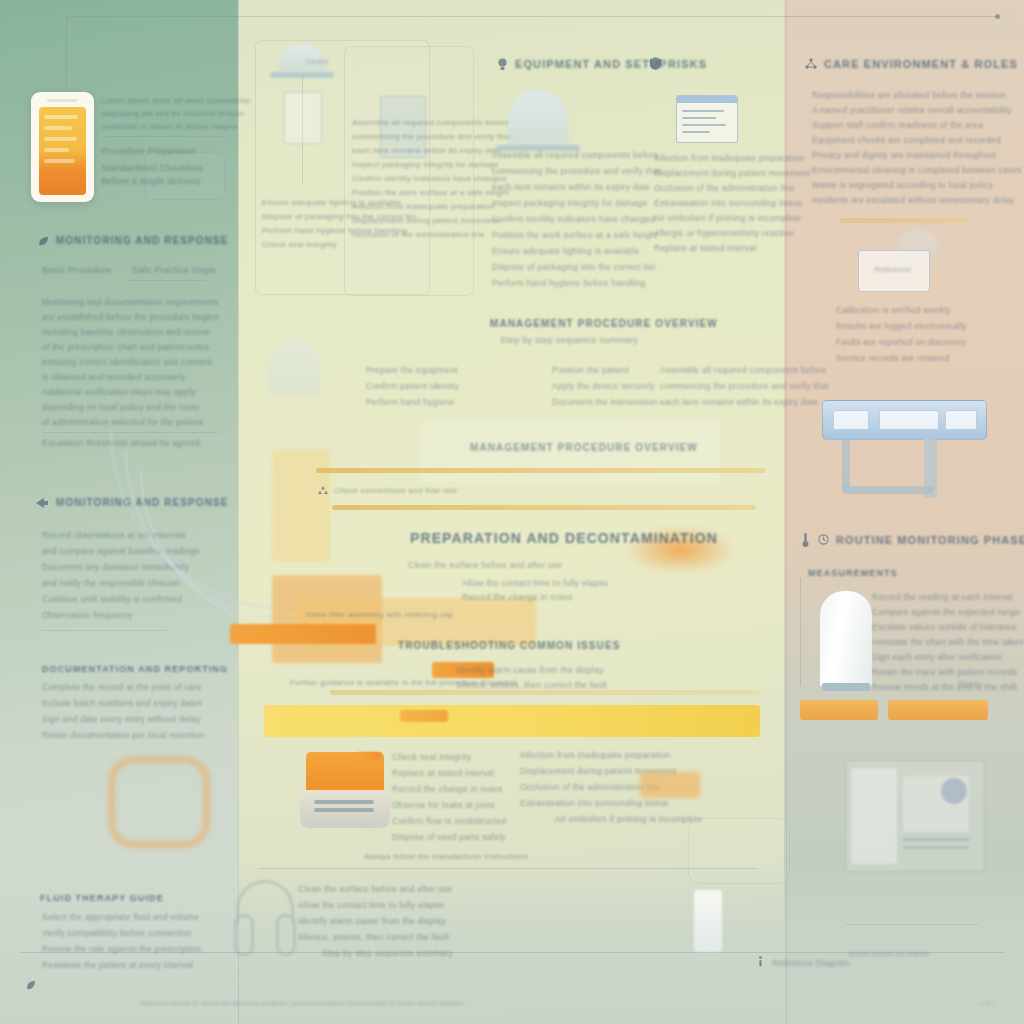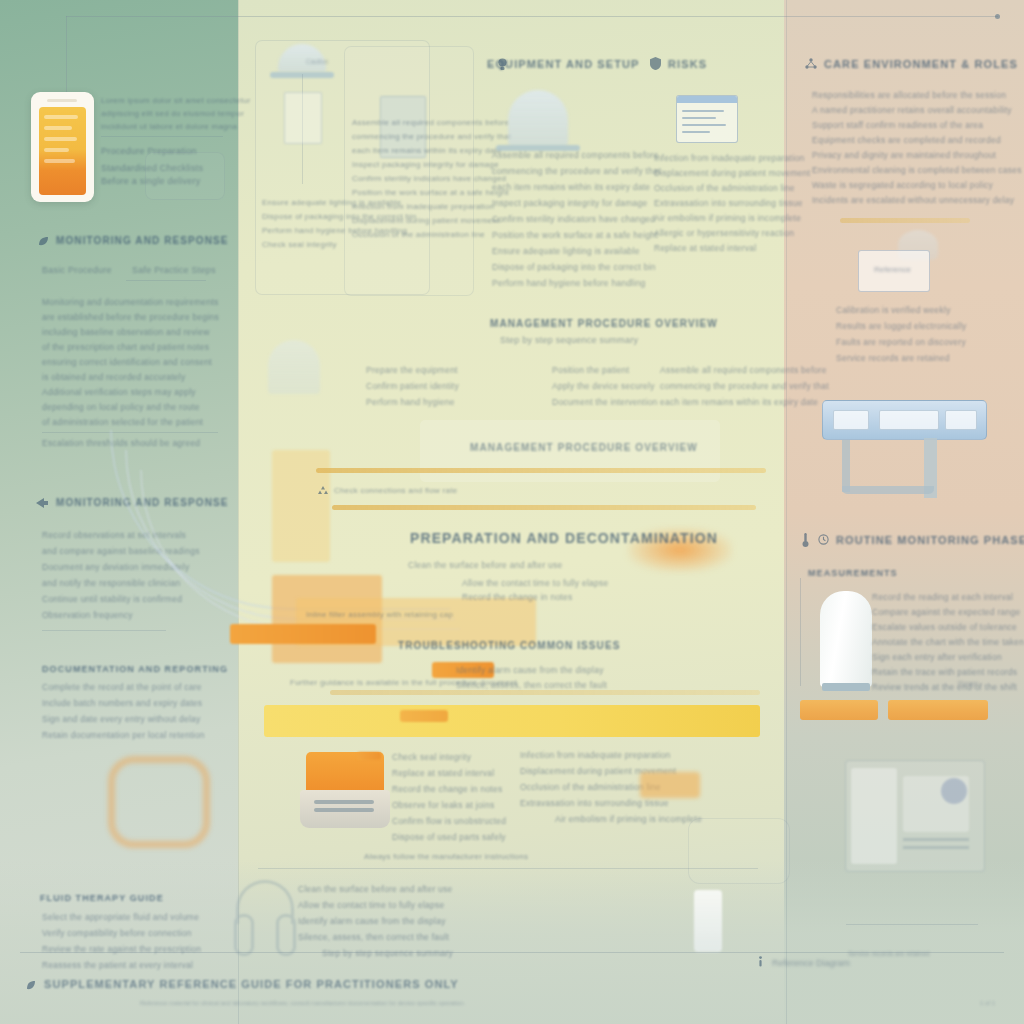--- a/index.html
+++ b/index.html
@@ -414,21 +414,21 @@
   <div class="body-line" style="left:352px; top:202px; font-size:8px;">Infection from inadequate preparation</div>
   <div class="body-line" style="left:352px; top:216px; font-size:8px;">Displacement during patient movement</div>
   <div class="body-line" style="left:352px; top:230px; font-size:8px;">Occlusion of the administration line</div>
 
   <div class="ico" style="left:497px; top:58px;">
     <svg width="11" height="13" viewBox="0 0 11 13">
         <circle cx="5.5" cy="4.6" r="4.1" fill="#3c5871"></circle>
         <rect x="3.5" y="9" width="4" height="3" rx="1" fill="#3c5871"></rect>
       </svg>
   </div>
-  <div class="sec-title" style="left:487px; top:58px;">Equipment and Setup</div>
+  <div class="sec-title" style="left:515px; top:58px;">Equipment and Setup</div>
 
   <div class="dome" style="left:508px; top:90px; width:60px; height:56px; border-radius:30px 30px 4px 4px;"></div>
   <div class="dome-base" style="left:496px; top:145px; width:84px;"></div>
 
   <div class="body-line" style="left:492px; top:150px;">Assemble all required components before</div>
   <div class="body-line" style="left:492px; top:166px;">commencing the procedure and verify that</div>
   <div class="body-line" style="left:492px; top:182px;">each item remains within its expiry date</div>
   <div class="body-line" style="left:492px; top:198px;">Inspect packaging integrity for damage</div>
   <div class="body-line" style="left:492px; top:214px;">Confirm sterility indicators have changed</div>
   <div class="body-line" style="left:492px; top:230px;">Position the work surface at a safe height</div>
@@ -644,17 +644,16 @@
       </svg>
   </div>
   <div class="micro" style="left:848px; top:950px;">Service records are retained</div>
 
   <div class="rule" style="left:20px; top:952px; width:984px; opacity:.28;"></div>
   <div class="ico" style="left:26px; top:980px;">
     <svg width="10" height="10" viewBox="0 0 10 10">
         <path d="M1 9 C1 3 4 1 9 1 C9 6 6 10 1 9 Z" fill="#3c5871"></path>
       </svg>
   </div>
-  <div class="sec-title" style="left:44px; top:978px; font-size:11px; opacity:.62;">SUPPLEMENTARY REFERENCE GUIDE FOR PRACTITIONERS ONLY</div>
   <div class="micro" style="left:140px; top:1000px; font-size:6px; opacity:.42;">Reference material for clinical and laboratory workflows; consult manufacturer documentation for device specific operation.</div>
   <div class="micro" style="left:980px; top:1000px; font-size:6px; opacity:.4;">1 of 1</div>
 
 </div>
 
 </body></html>

